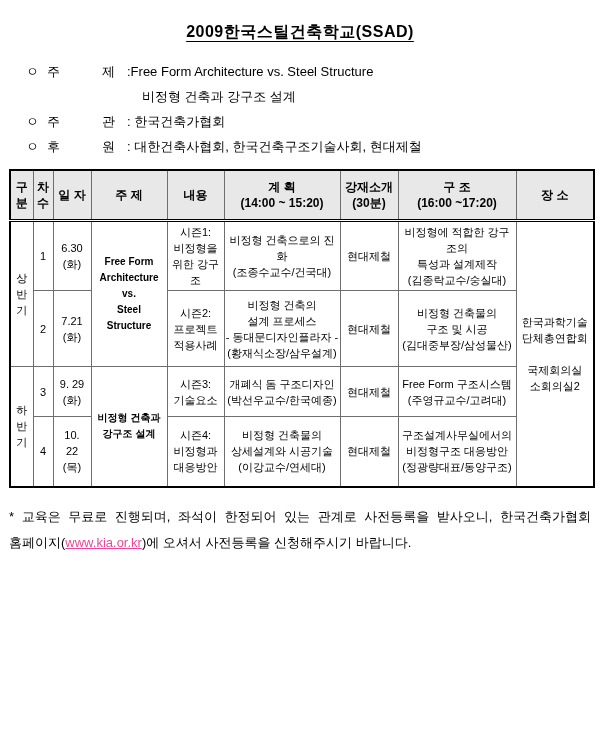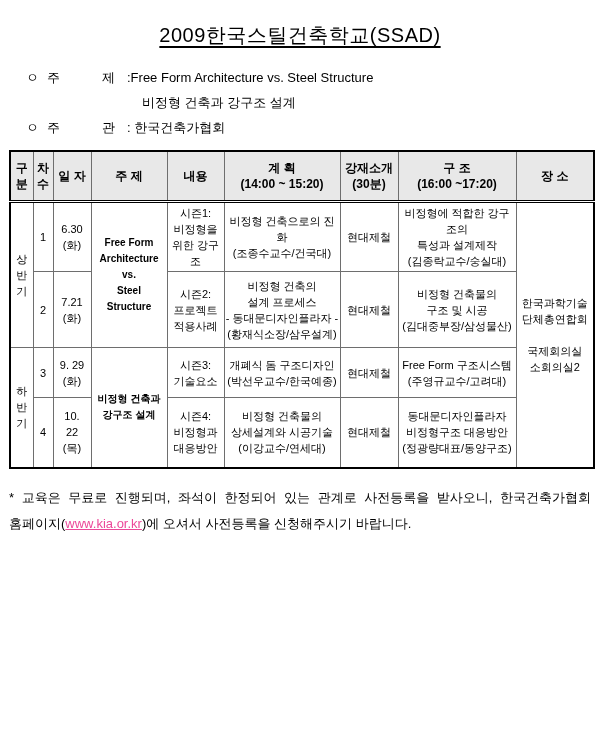--- a/index.html
+++ b/index.html
@@ -7,21 +7,21 @@
     width:600px; height:741px;
     background:#ffffff; color:#000;
     font-family:"Liberation Sans", sans-serif;
     overflow:hidden;
   }
   .page { padding:20px 9px 0 9px; box-sizing:border-box; }
 
   .doc-title {
     margin:2px 0 0 0;
     text-align:center;
-    font-size:20px; font-weight:normal;
+    font-size:16px; font-weight:bold;
     letter-spacing:0.5px;
   }
   .doc-title span { text-decoration:underline; text-underline-offset:4px; }
 
   .intro {
     margin-top:26px;
     font-size:13px; line-height:22px;
     text-align:justify; text-indent:38px;
     word-break:keep-all; letter-spacing:0.2px;
   }
@@ -75,20 +75,23 @@
   <h1 class="doc-title"><span>2009한국스틸건축학교(SSAD)</span></h1>
 
 
   <div class="info-list">
     <div class="info-item">
       <span class="info-bullet">ㅇ</span><span class="info-label">주 제</span><span class="info-value">:Free Form Architecture vs. Steel Structure</span>
     </div>
     <div class="info-sub">비정형 건축과 강구조 설계</div>
     <div class="info-item">
       <span class="info-bullet">ㅇ</span><span class="info-label">주 관</span><span class="info-value">: 한국건축가협회</span>
+    </div>
+    <div class="info-item">
+      <span class="info-bullet">ㅇ</span><span class="info-label">후 원</span><span class="info-value">: 대한건축사협회, 한국건축구조기술사회, 현대제철</span>
     </div>
   </div>
 
   <table class="schedule">
     <colgroup>
       <col style="width:23px">
         <col style="width:20px">
         <col style="width:38px">
       <col style="width:76px">
         <col style="width:57px">
@@ -179,21 +182,21 @@
       <td class="lines">10.
 22
 (목)</td>
       <td class="lines">시즌4:
 비정형과
 대응방안</td>
       <td class="lines">비정형 건축물의
 상세설계와 시공기술
 (이강교수/연세대)</td>
       <td>현대제철</td>
-      <td class="lines">동대문디자인플라자
+      <td class="lines">구조설계사무실에서의
 비정형구조 대응방안
 (정광량대표/동양구조)</td>
     </tr>
   </tbody>
     </table>
 
   <p class="note"><span>* 교육은 무료로 진행되며, 좌석이 한정되어 있는 관계로 사전등록을 받사오니, 한국건축가협회 홈페이지(</span><a class="reg-link">www.kia.or.kr</a><span>)에 오셔서 사전등록을 신청해주시기 바랍니다.</span></p>
 
 </div>
 

